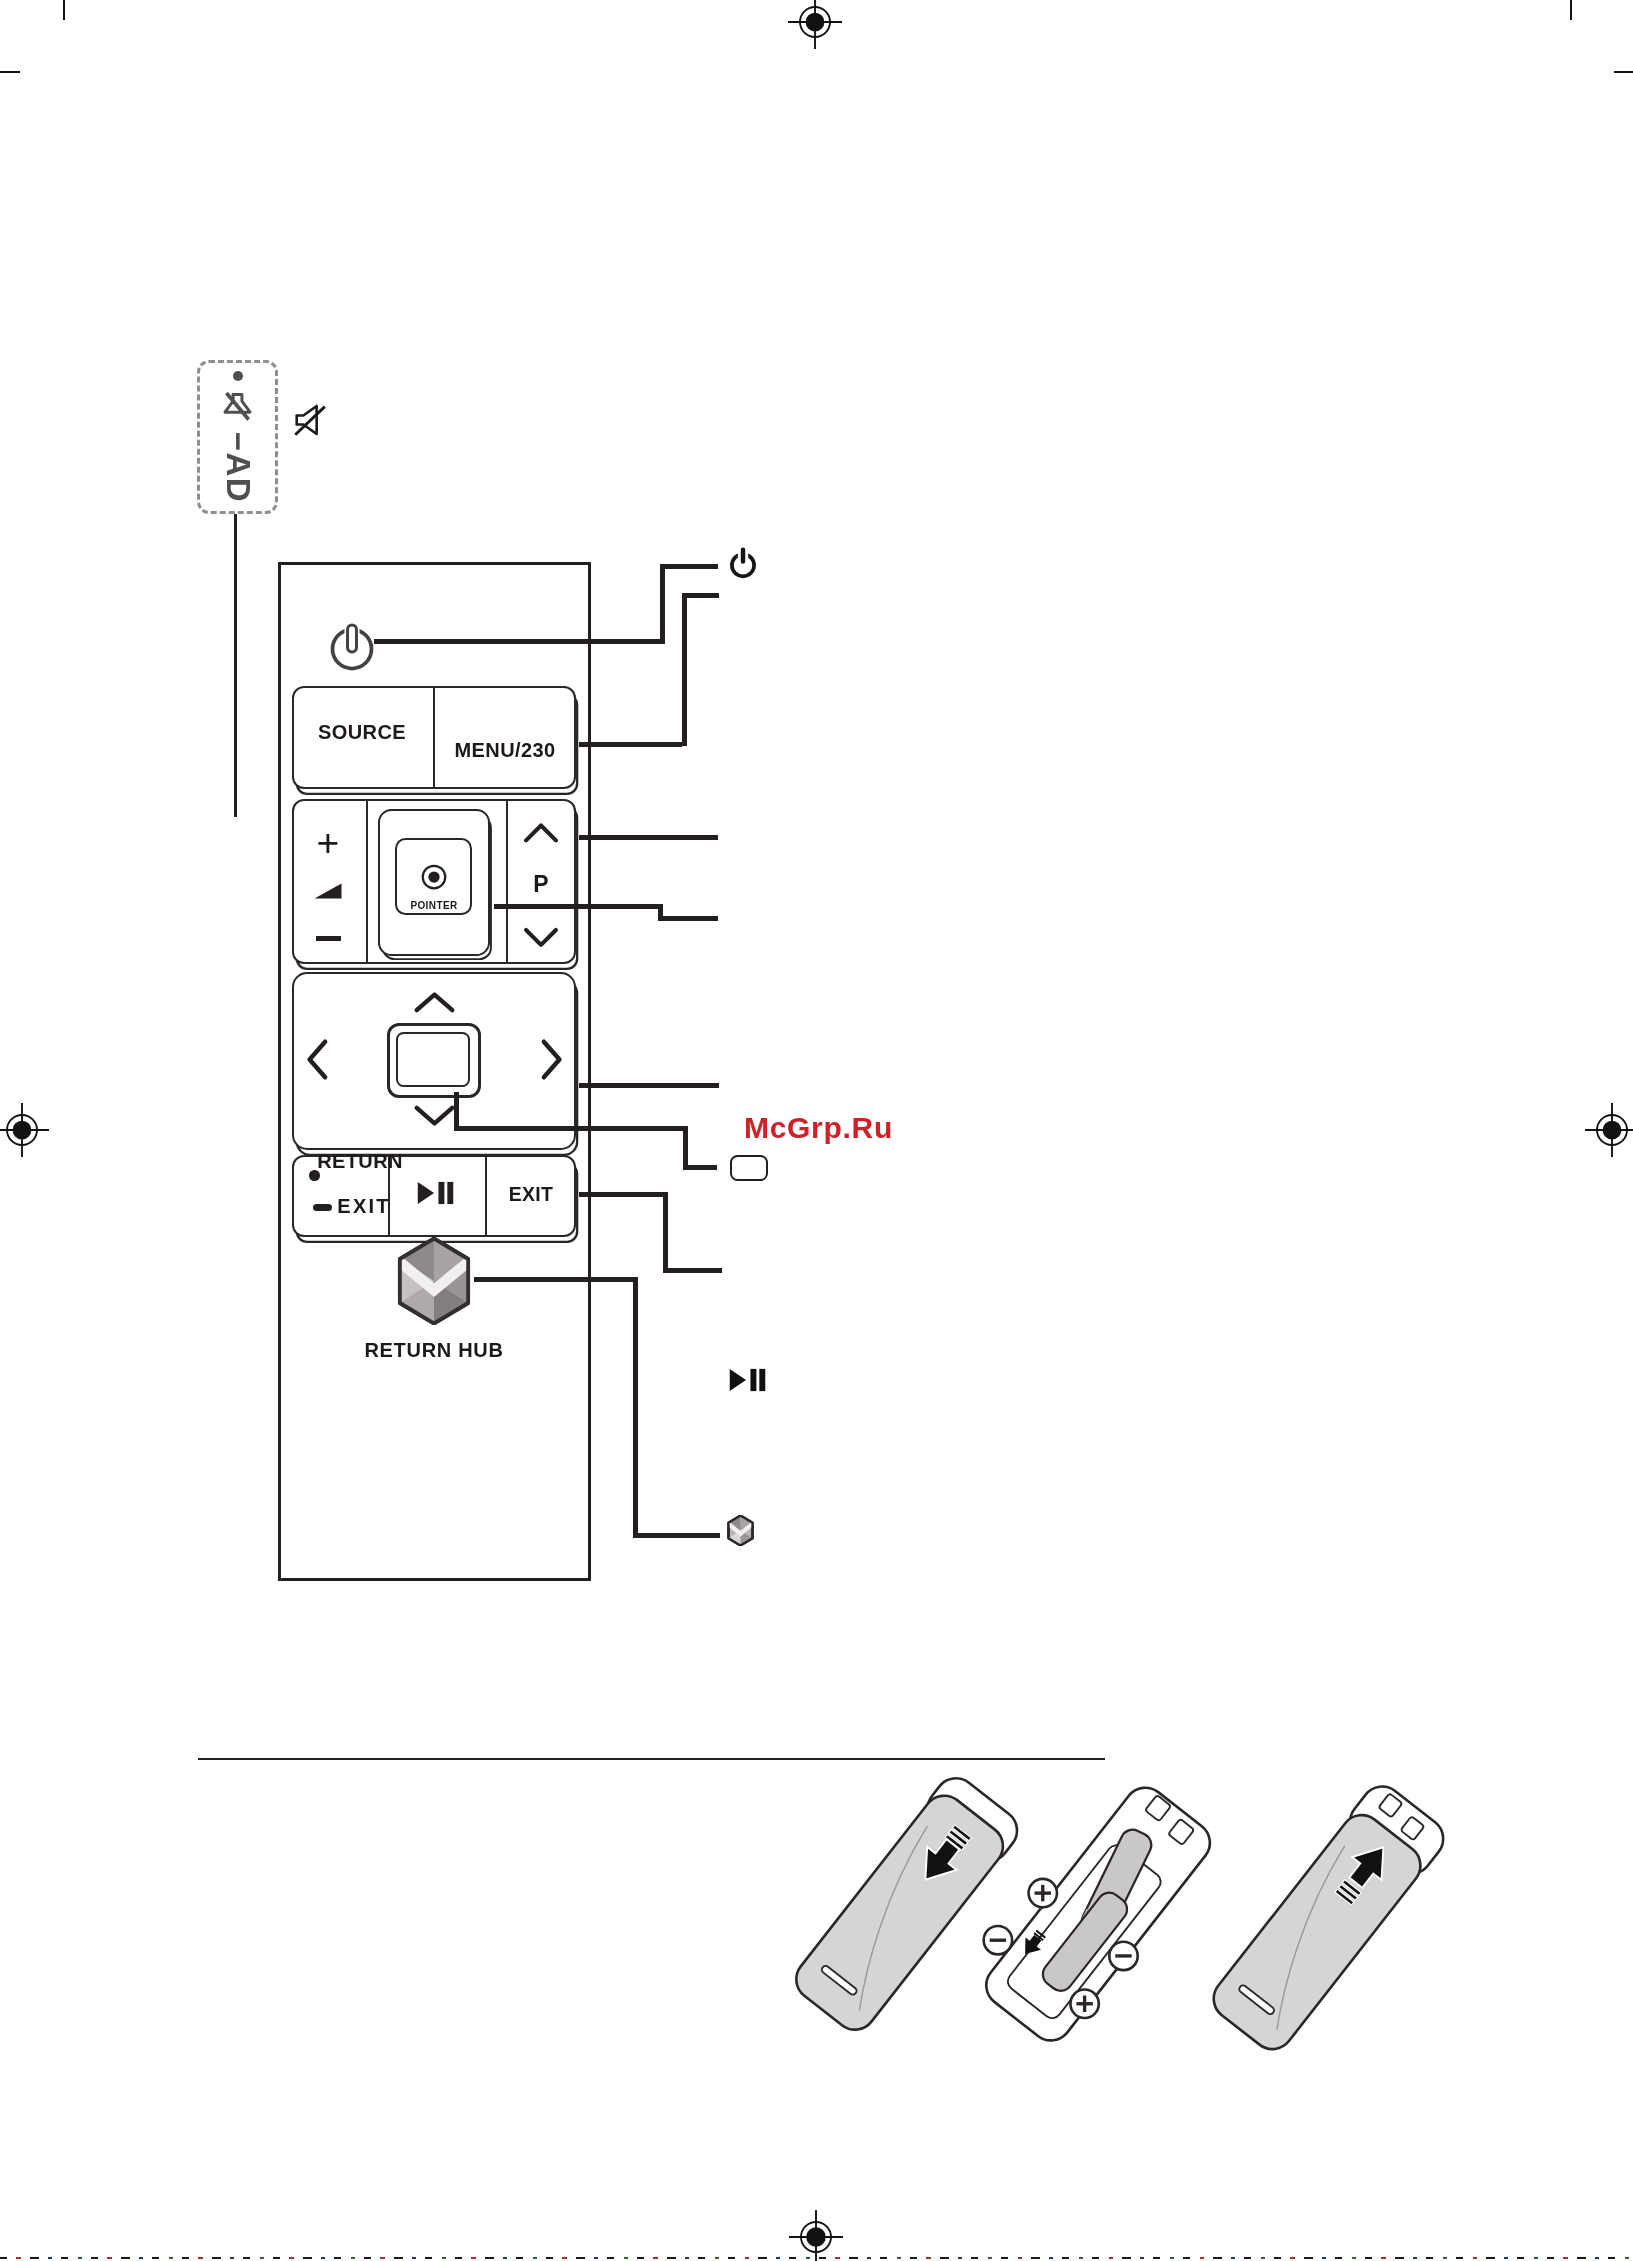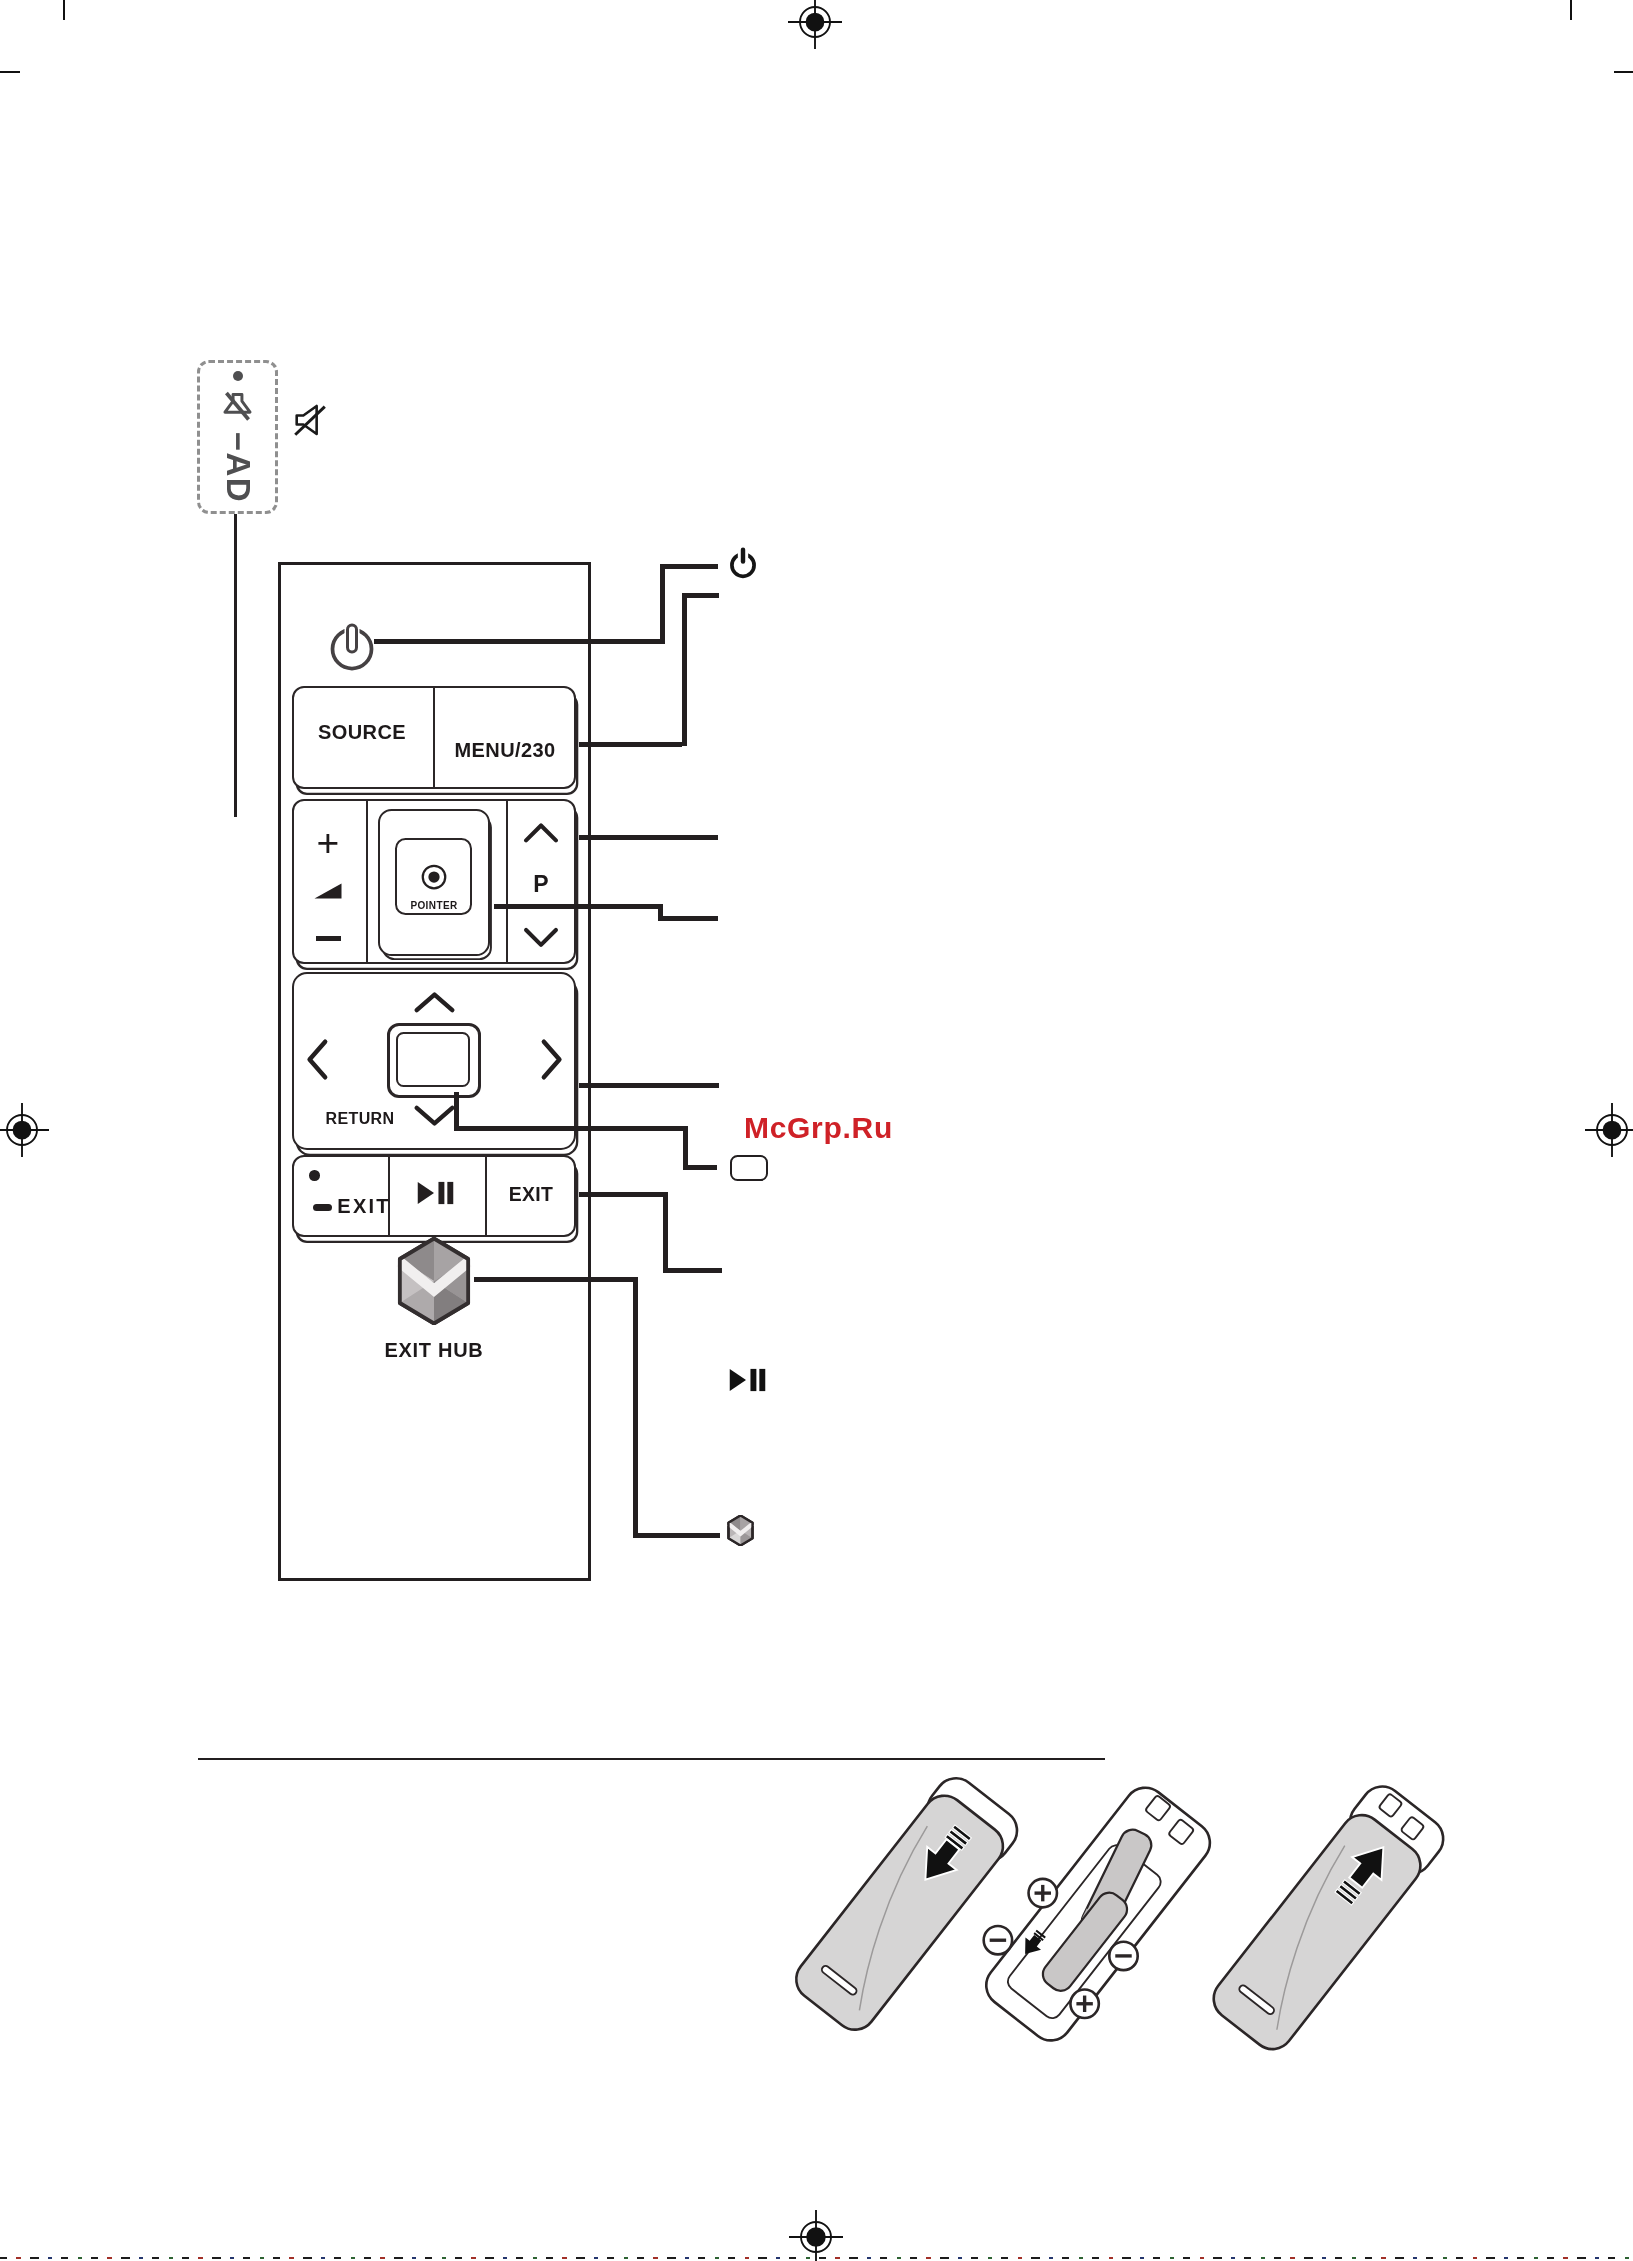--- a/index.html
+++ b/index.html
@@ -141,42 +141,42 @@
   </svg>
   <div class="abs" style="left:387px;top:1023px;width:88px;height:69px;border:3px solid #2b2627;border-radius:12px;background:#fff">
     <div class="abs" style="left:6px;top:6px;width:70px;height:51px;border:2.2px solid #2b2627;border-radius:7.5px"></div>
   </div>
 
   <div class="panel" style="left:292px;top:1155px;width:280px;height:78px">
     <div class="divider-v" style="left:94px"></div>
     <div class="divider-v" style="left:191px"></div>
   </div>
   <span class="ad-dot abs" style="left:309px;top:1170px;background:#231f20"></span>
-  <span class="lbl" style="left:360px;top:1119px;font-size:16px">RETURN</span>
+  <span class="lbl" style="left:360px;top:1161px;font-size:20px">RETURN</span>
   <div class="abs" style="left:313px;top:1204px;width:19.4px;height:6.7px;border-radius:3.7px;background:#231f20"></div>
   <span class="lbl" style="left:364px;top:1206px;font-size:20px;letter-spacing:2.2px">EXIT</span>
   <svg class="abs" style="left:417px;top:1181px" width="37" height="24" viewBox="0 0 50 32">
     <polygon points="1,1 23,16 1,31" fill="#231f20"></polygon>
     <rect x="29" y="1" width="8" height="30" fill="#231f20"></rect>
     <rect x="41" y="1" width="8" height="30" fill="#231f20"></rect>
   </svg>
   <span class="lbl" style="left:531px;top:1194px;font-size:19.4px">EXIT</span>
 
   <svg class="abs" style="left:395px;top:1237px" width="78" height="88" viewBox="0 0 100 116">
     <polygon points="50,2 95,29 95,87 50,114 5,87 5,29" fill="#b9b5b6" stroke="#332e2f" stroke-width="5" stroke-linejoin="round"></polygon>
     <polygon points="5,29 50,2 50,58" fill="#8e8a8b"></polygon>
     <polygon points="50,2 95,29 50,58" fill="#a7a3a4"></polygon>
     <polygon points="5,29 50,58 5,87" fill="#c5c1c2"></polygon>
     <polygon points="95,29 50,58 95,87" fill="#989495"></polygon>
     <polygon points="5,87 50,58 50,114" fill="#aeaaab"></polygon>
     <polygon points="50,58 95,87 50,114" fill="#827e7f"></polygon>
     <polyline points="5,33 50,70 95,33" fill="none" stroke="#f1efef" stroke-width="14"></polyline>
     <polygon points="50,2 95,29 95,87 50,114 5,87 5,29" fill="none" stroke="#332e2f" stroke-width="5" stroke-linejoin="round"></polygon>
   </svg>
-  <span class="lbl" style="left:434px;top:1350px;font-size:20px;letter-spacing:0.7px">EXIT HUB</span>
+  <span class="lbl" style="left:434px;top:1350px;font-size:20px;letter-spacing:0.7px">RETURN HUB</span>
 
   <div class="hline" style="left:374px;top:639px;width:291px"></div>
   <div class="vline" style="left:660px;top:564px;height:79px"></div>
   <div class="hline" style="left:660px;top:564px;width:58px"></div>
   <svg class="abs" style="left:728px;top:546px" width="30" height="34" viewBox="0 0 40 46">
     <circle cx="20" cy="26" r="15" fill="none" stroke="#151515" stroke-width="5"></circle>
     <rect x="13" y="4" width="14" height="14" fill="#fff"></rect>
     <rect x="17" y="2" width="6" height="22" rx="3" fill="#151515"></rect>
   </svg>
 

